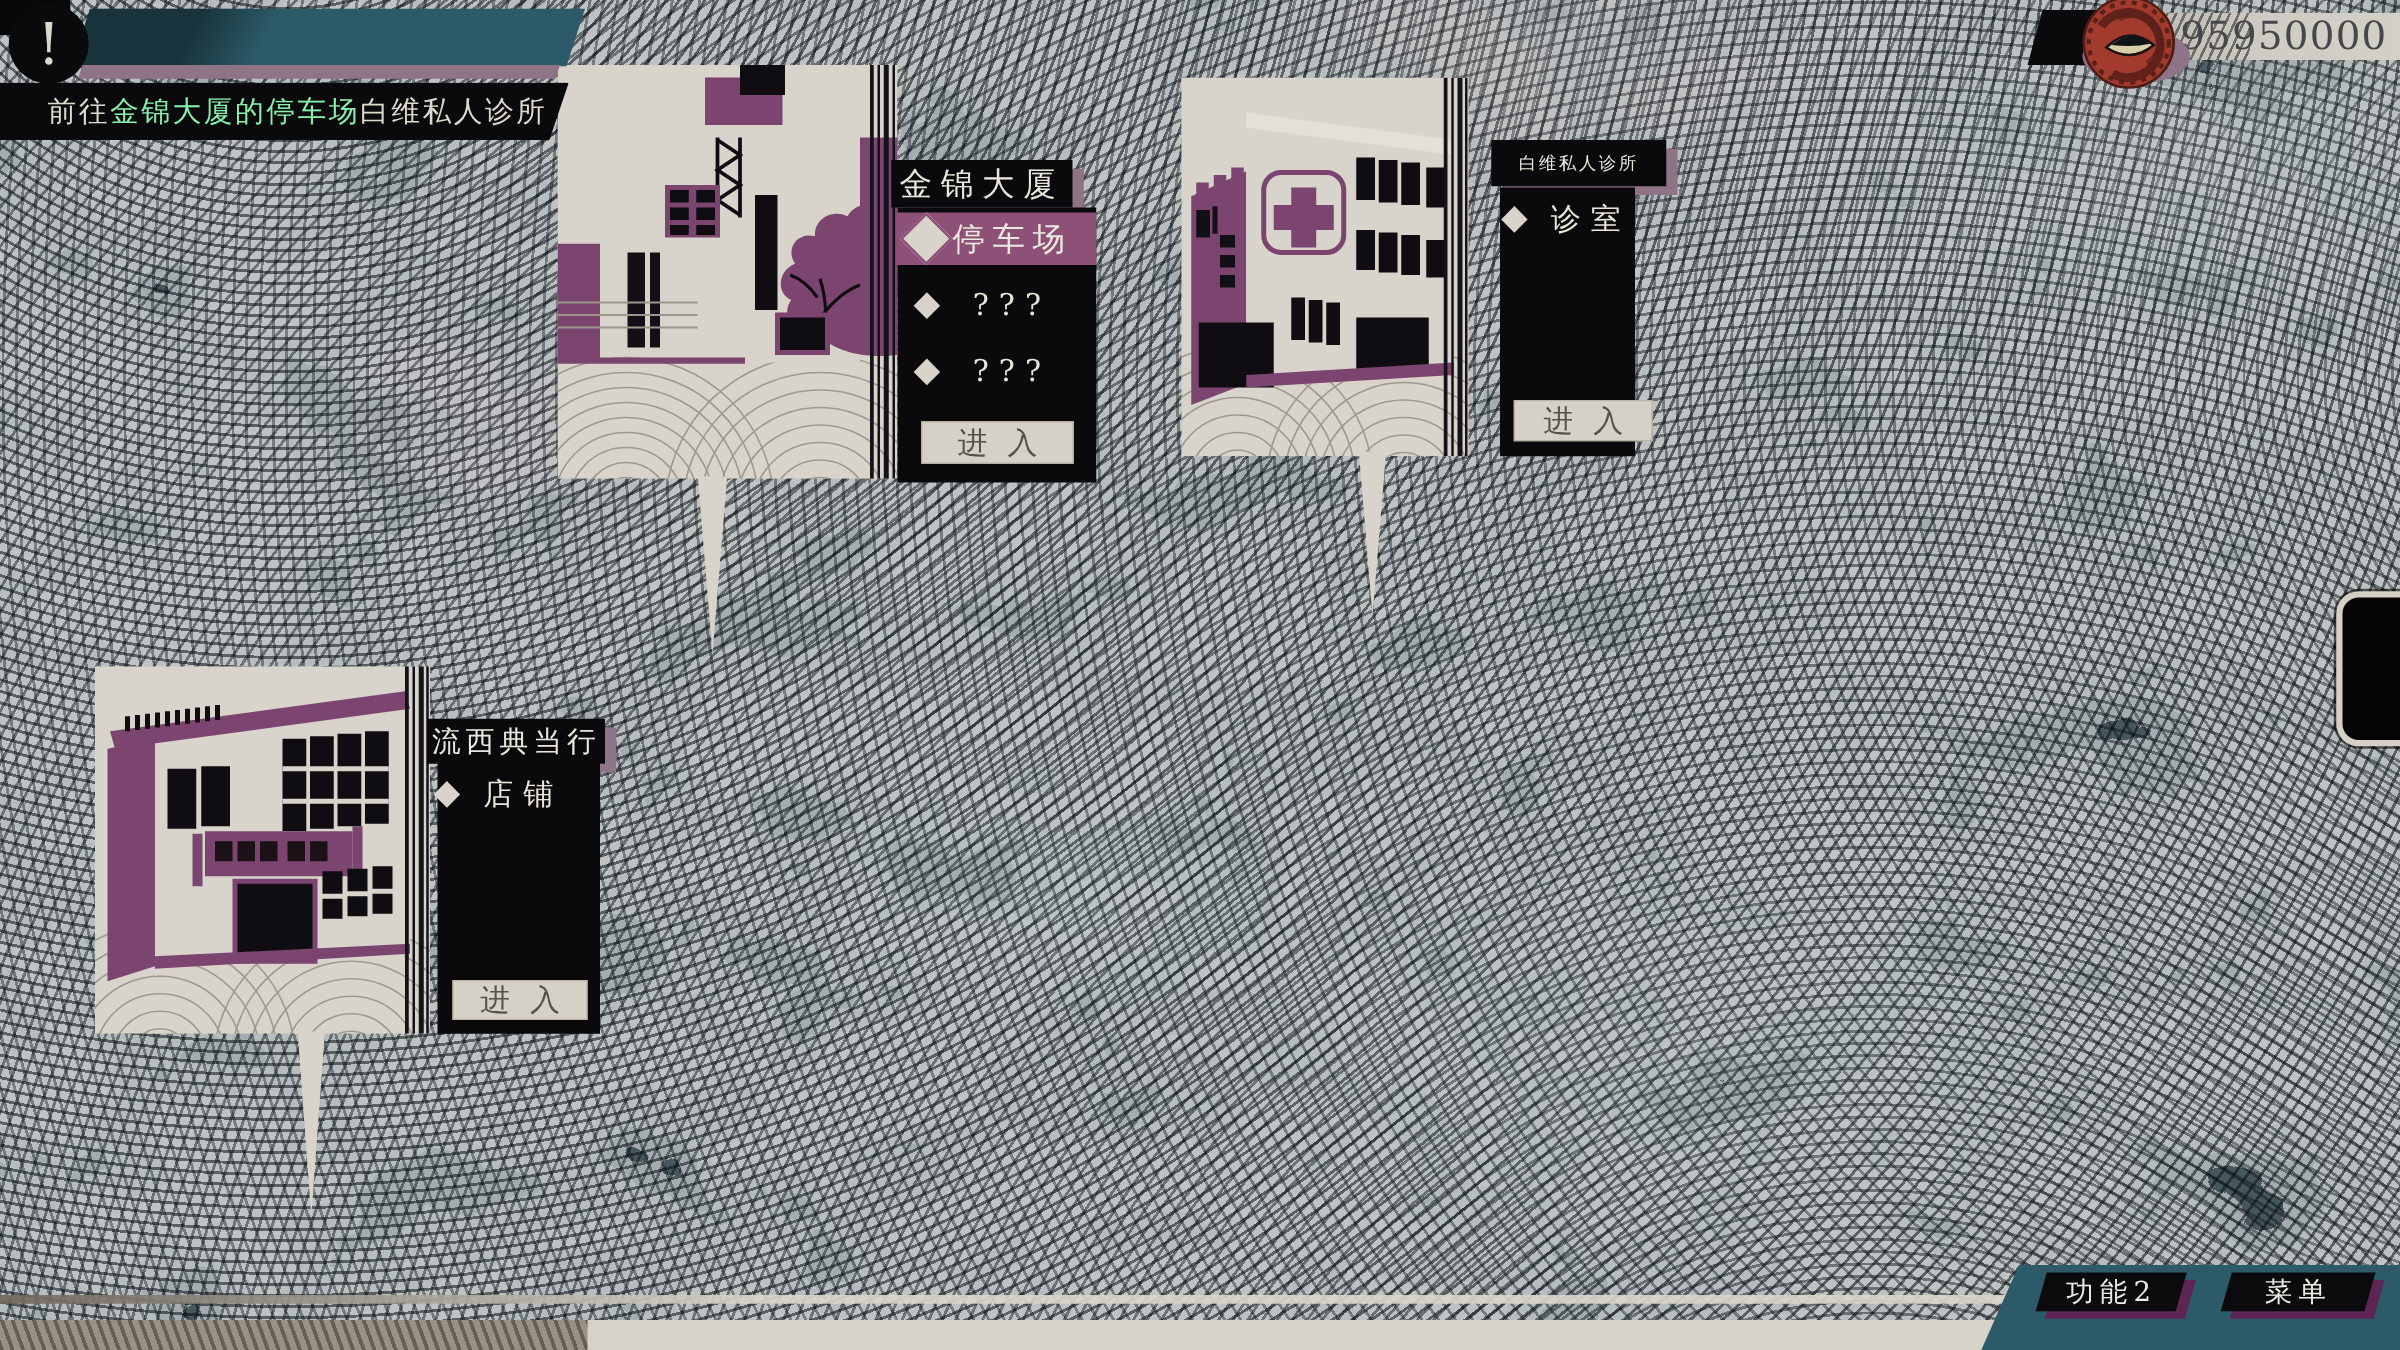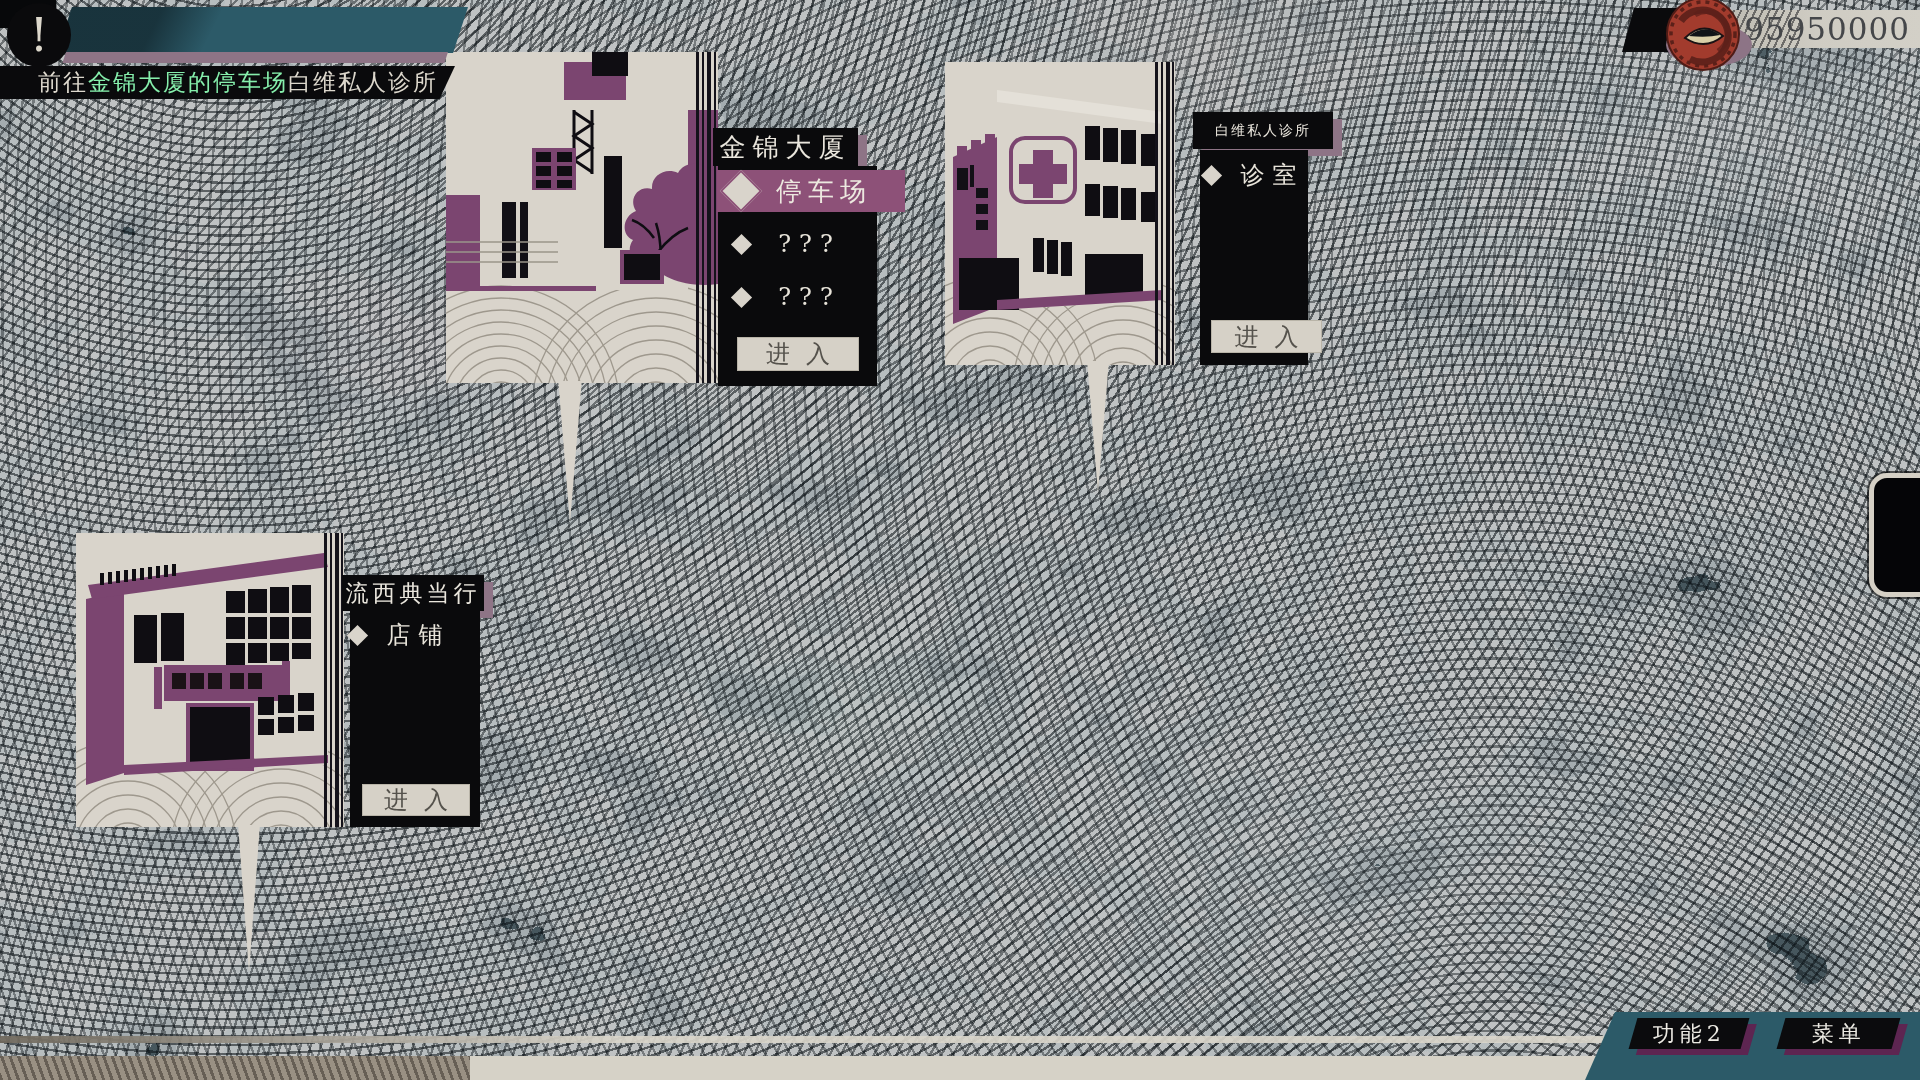--- a/index.html
+++ b/index.html
@@ -29,21 +29,21 @@
   .title-banner{position:absolute;left:72px;top:7px;width:396px;height:46px;
     transform:skewX(-18deg);transform-origin:0 0;
     background:linear-gradient(100deg, rgba(9,20,25,.55) 0 90px, rgba(9,20,25,0) 150px), #2c5a68;}
   .title-mauve{position:absolute;left:66px;top:52px;width:382px;height:11px;
     transform:skewX(-18deg);transform-origin:0 0;background:#8e7486;}
   .title-text{position:absolute;left:60px;top:11px;width:400px;text-align:center;
     color:#efece5;font-size:30px;letter-spacing:12px;text-shadow:0 1px 2px rgba(0,0,0,.6);}
   .alert-badge{position:absolute;left:7px;top:3px;width:64px;height:64px;border-radius:50%;
     background:#0a0a0c;display:flex;align-items:center;justify-content:center;}
   .alert-badge span{color:#ddd8cc;font-size:46px;line-height:1;}
-  .quest-strip{position:absolute;left:0;top:66px;width:455px;height:33px;background:#0a0a0c;
+  .quest-strip{position:absolute;left:0;top:66px;width:455px;height:46px;background:#0a0a0c;
     clip-path:polygon(0 0,100% 0,96.6% 100%,0 100%);
     display:flex;align-items:center;padding-left:38px;box-sizing:border-box;
     font-size:23px;letter-spacing:2px;color:#ddd8cd;white-space:nowrap;}
   .quest-strip .gold{color:#86efac;}
 
   
   .currency-banner{position:absolute;left:1690px;top:10px;width:230px;height:38px;
     background:linear-gradient(90deg,#b7b4ab,#cfccc3 55%,#d3d0c7);
     clip-path:polygon(1.5% 0,100% 0,100% 100%,0 100%);}
   .currency-banner::before{content:"";position:absolute;left:0;top:0;width:48%;height:100%;
@@ -66,21 +66,21 @@
   .dia-small{width:15px;height:15px;background:#d9d4cb;transform:rotate(45deg);flex:0 0 auto;}
   .opt-label{flex:1;text-align:center;color:#e8e4da;font-size:24px;letter-spacing:8px;}
   .enter-btn{position:absolute;background:#d6d1c7;border:1px solid #b9b4a8;box-sizing:border-box;
     display:flex;align-items:center;justify-content:center;
     color:#55524c;font-size:24px;letter-spacing:16px;text-indent:16px;}
 
   
   .c1-illu{left:446px;top:52px;}   .c1-spike{left:556px;top:381px;width:28px;height:142px;}
   .c1-title{left:713px;top:128px;width:145px;height:38px;font-size:26px;letter-spacing:7px;}
   .c1-panel{left:718px;top:166px;width:159px;height:220px;}
-  .c1-sel{left:-1px;top:4px;width:188px;height:42px;}
+  .c1-sel{left:-1px;top:4px;width:160px;height:42px;}
   .c1-row1{left:16px;top:63px;width:136px;}
   .c1-row2{left:16px;top:116px;width:136px;}
   .c1-enter{left:19px;top:171px;width:122px;height:34px;}
 
   .c2-illu{left:945px;top:62px;}   .c2-spike{left:1085px;top:361px;width:26px;height:132px;}
   .c2-title{left:1193px;top:112px;width:140px;height:37px;font-size:14px;letter-spacing:2px;}
   .c2-panel{left:1200px;top:150px;width:108px;height:215px;}
   .c2-row{left:4px;top:10px;width:122px;}
   .c2-enter{left:11px;top:170px;width:111px;height:33px;}
 

